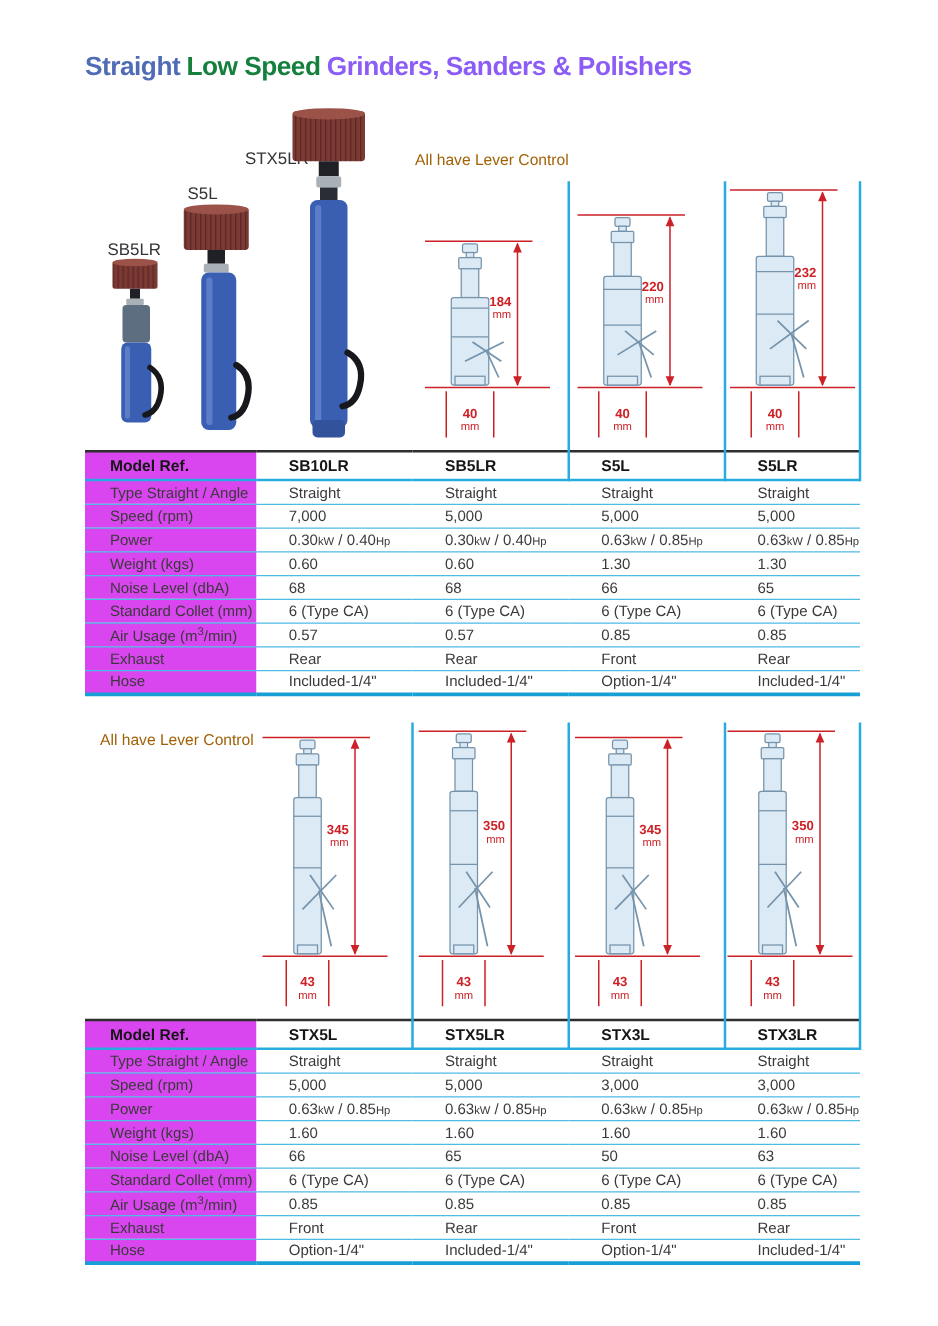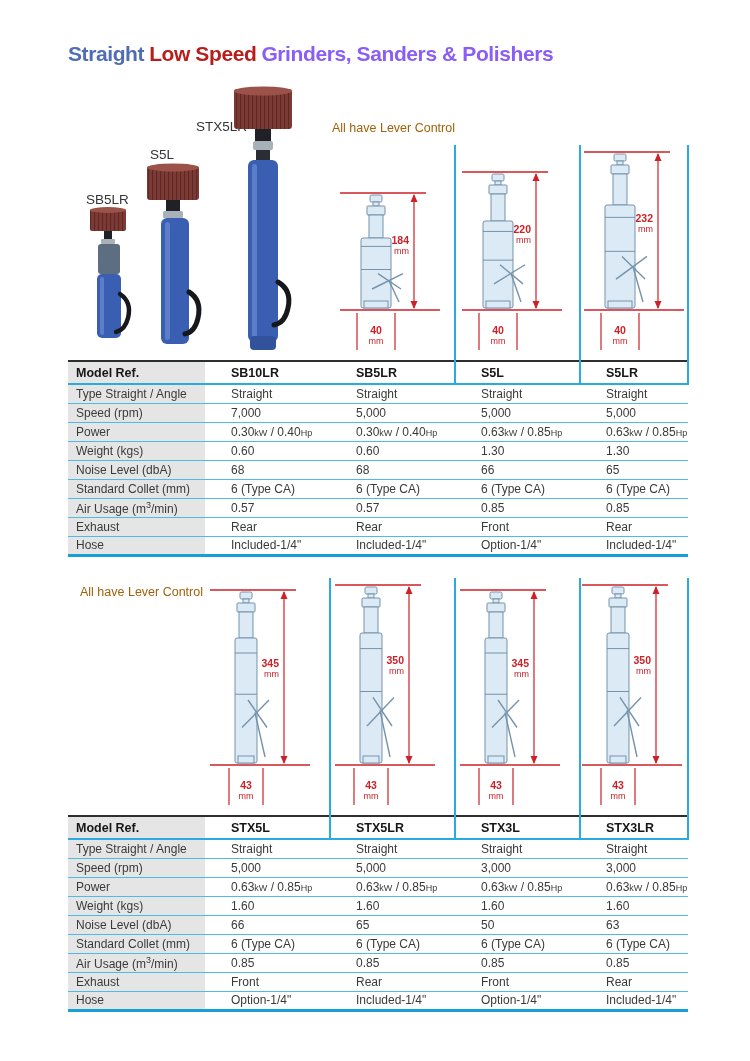--- a/index.html
+++ b/index.html
@@ -4,21 +4,21 @@
 <style>
   * { margin:0; padding:0; box-sizing:border-box; }
   html,body { background:#fff; }
   body {
     width:750px; height:1061px; position:relative; overflow:hidden;
     font-family:"Liberation Sans", sans-serif; color:#333;
   }
   .abs { position:absolute; }
   .title { left:68px; top:42px; font-size:21px; font-weight:bold; letter-spacing:-0.4px; white-space:nowrap; }
   .title .t1 { color:#4f6cb5; margin-right:5px; }
-  .title .t2 { color:#b91c1c; margin-right:5px; }
+  .title .t2 { color:#15803d; margin-right:5px; }
   .title .t3 { color:#8b5cf6; }
   .lever-note { color:#a16207; font-size:12.5px; white-space:nowrap; }
   .photo-label { font-size:13.5px; color:#343438; white-space:nowrap; }
   .pagenum { left:72px; top:968px; font-size:12.5px; color:#3a3a3a; }
   .vline { position:absolute; width:2px; background:#2aabdf; z-index:4; }
 
   table.spec {
     position:absolute; left:68px; width:620px;
     border-collapse:collapse; table-layout:fixed;
     border-top:2px solid #2e2e2e; border-bottom:3px solid #189fd5;
@@ -26,21 +26,21 @@
   }
   table.spec th, table.spec td {
     font-size:12px; color:#3a3a3a; height:19px; text-align:left;
     padding:0 0 0 26px; font-weight:normal; white-space:nowrap;
     border-bottom:1px solid #4fbbe5; overflow:visible;
   }
   table.spec th {
     height:23px; font-weight:bold; color:#161616; font-size:12.5px;
     border-bottom:2px solid #2aabdf;
   }
-  table.spec .lbl { background:#e5e5e5; padding-left:8px; }
+  table.spec .lbl { background:#d946ef; padding-left:20px; }
   table.spec tr:last-child td { border-bottom:none;margin-left:26px; }
   table.spec .unit { font-size:9px; }
   table.spec sup { font-size:9px; }
   svg.drawing { position:absolute; z-index:1; overflow:visible; }
   svg.photo { position:absolute; z-index:1; }
 </style>
 </head>
 <body>
 
 <div class="page">

